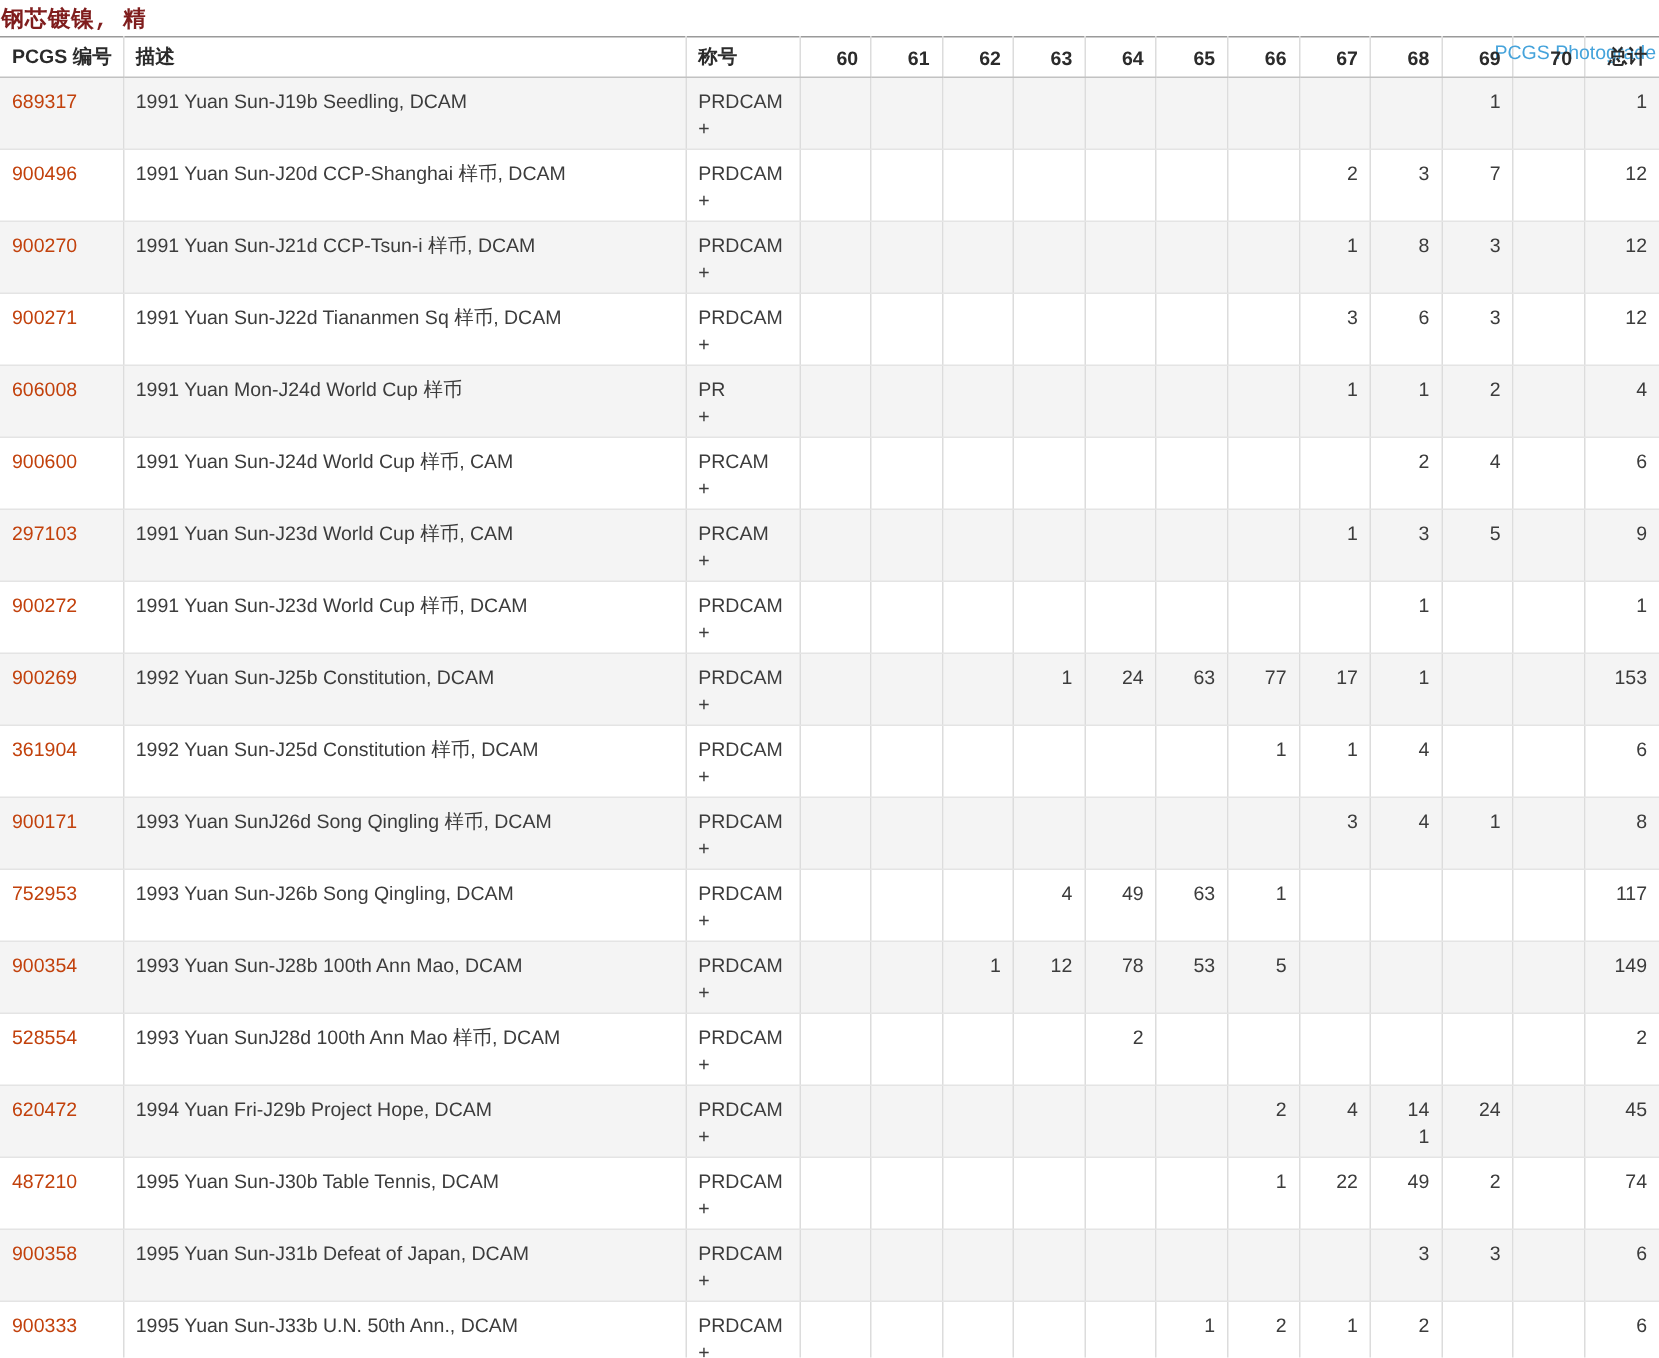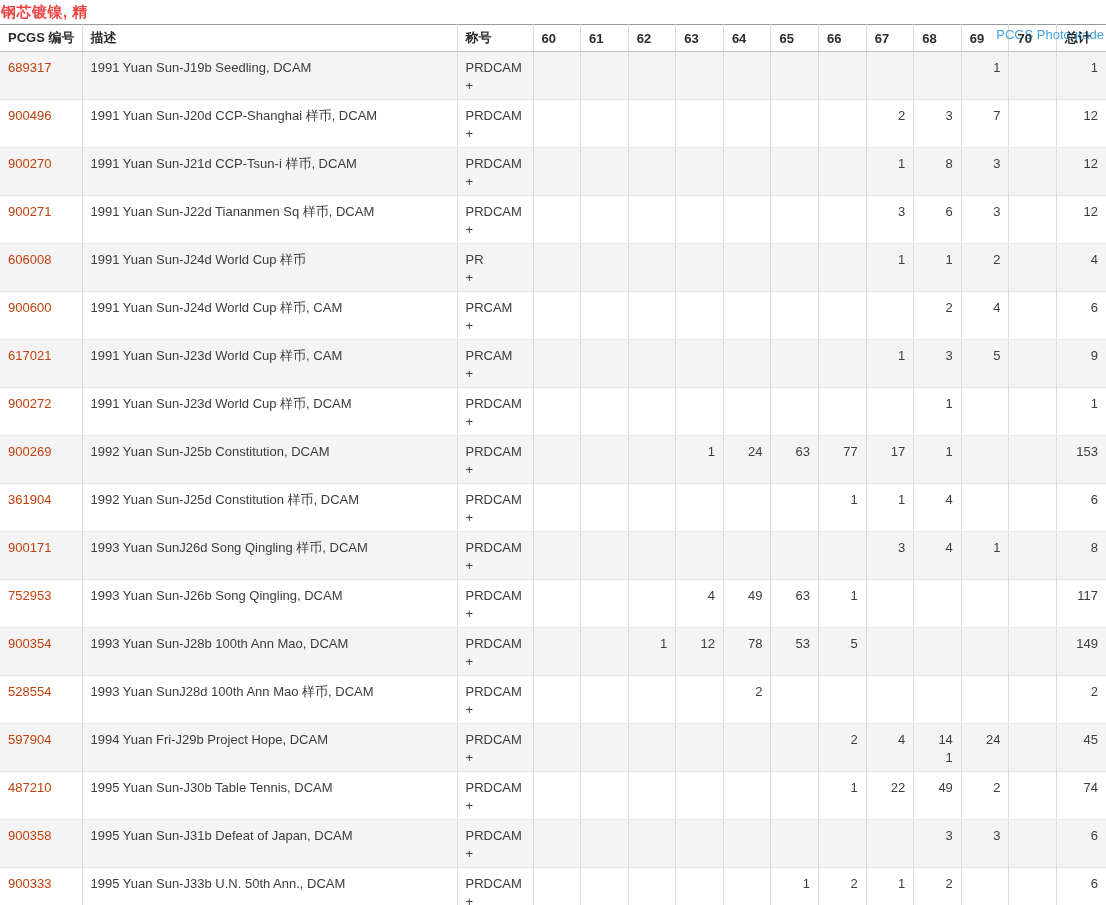--- a/index.html
+++ b/index.html
@@ -7,34 +7,34 @@
   body {
     width:1106px; height:905px; position:relative; overflow:hidden;
     background:#ffffff;
     font-family:"Liberation Sans","DejaVu Sans",sans-serif;
     color:#3c3c3c;
   }
   .topbar {
     display:flex; justify-content:space-between; align-items:flex-start;
     padding:3px 2px 4px 1px; height:24px;
   }
-  .page-title { font-size:15px; font-weight:bold; color:#ef4444; letter-spacing:0.5px; }
+  .page-title { font-size:15px; font-weight:bold; color:#7f1d1d; letter-spacing:0.5px;font-family:Liberation Mono, monospace; }
   .photograde-link { font-size:13px; color:#45a3db; text-decoration:none; cursor:pointer;margin-top:24px; }
   table {
     width:1106px; border-collapse:collapse; table-layout:fixed;
     border-top:1px solid #9a9a9a; border-bottom:1px solid #8f8f8f;
   }
   th {
     font-size:13px; font-weight:bold; color:#2b2b2b; text-align:left;
     padding:4px 8px 4px 8px; height:23px;
     border-bottom:1px solid #c2c2c2; border-right:1px solid #dcdcdc;
     white-space:nowrap; overflow:hidden;margin-top:12px;
   }
   th:last-child { border-right:none; }
-  th.num { }
+  th.num { text-align:right; }
   td {
     font-size:13px; color:#3c3c3c; vertical-align:top;
     padding:7px 8px 4px 8px; height:44px;
     border-right:1px solid #dcdcdc; border-bottom:1px solid #e4e4e4;
     line-height:18px; overflow:hidden;
   }
   td:last-child { border-right:none; }
   tbody tr:nth-child(odd) { background:#f4f4f4; }
   tbody tr:last-child td { border-bottom:none; }
   td.num { text-align:right; }
@@ -259,21 +259,21 @@
           <div>3</div>
         </td>
         <td class="num">
           <div></div>
         </td>
         <td class="num">12</td>
   </tr>
 
   <tr>
     <td><a class="pcgs-link">606008</a></td>
-    <td>1991 Yuan Sun-J24d World Cup 样币</td>
+    <td>1991 Yuan Mon-J24d World Cup 样币</td>
     <td>
           <div>PR</div>
           <div>+</div>
         </td>
     <td class="num">
           <div></div>
         </td>
         <td class="num">
           <div></div>
         </td>
@@ -344,21 +344,21 @@
         <td class="num">
           <div>4</div>
         </td>
         <td class="num">
           <div></div>
         </td>
         <td class="num">6</td>
   </tr>
 
   <tr>
-    <td><a class="pcgs-link">617021</a></td>
+    <td><a class="pcgs-link">297103</a></td>
     <td>1991 Yuan Sun-J23d World Cup 样币, CAM</td>
     <td>
           <div>PRCAM</div>
           <div>+</div>
         </td>
     <td class="num">
           <div></div>
         </td>
         <td class="num">
           <div></div>
@@ -688,21 +688,21 @@
         <td class="num">
           <div></div>
         </td>
         <td class="num">
           <div></div>
         </td>
         <td class="num">2</td>
   </tr>
 
   <tr>
-    <td><a class="pcgs-link">597904</a></td>
+    <td><a class="pcgs-link">620472</a></td>
     <td>1994 Yuan Fri-J29b Project Hope, DCAM</td>
     <td>
           <div>PRDCAM</div>
           <div>+</div>
         </td>
     <td class="num">
           <div></div>
         </td>
         <td class="num">
           <div></div>

